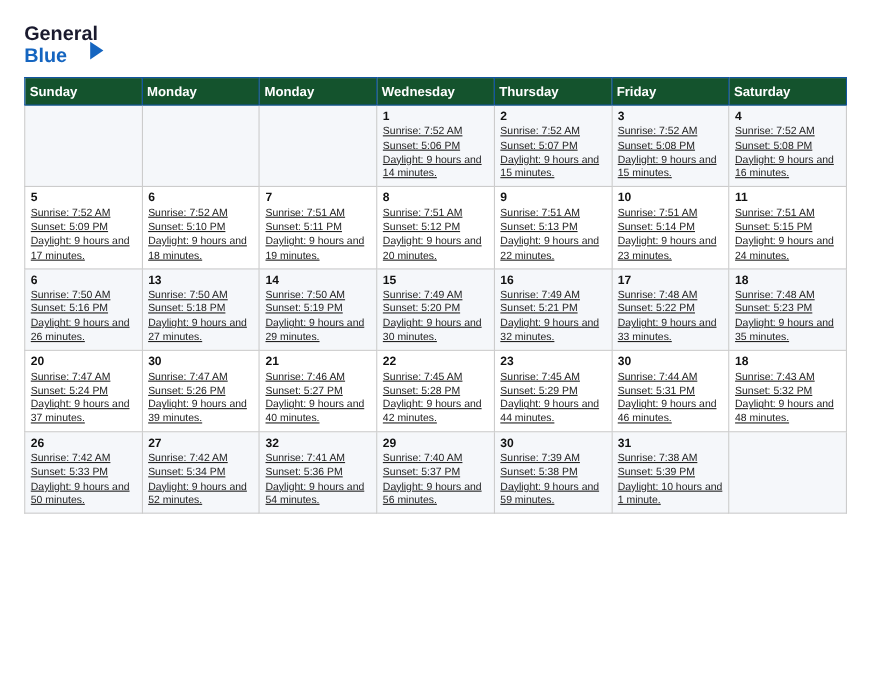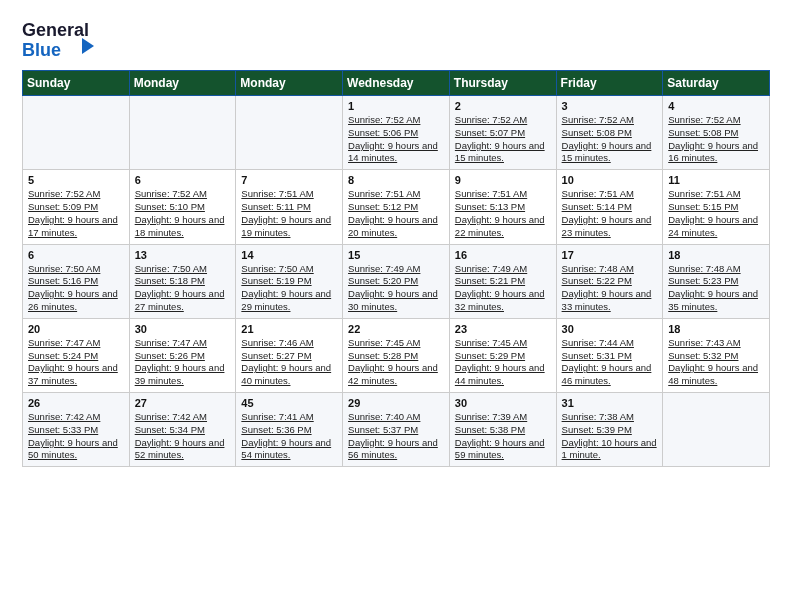--- a/index.html
+++ b/index.html
@@ -233,21 +233,21 @@
         <tr>
           <td>
             <span class="day-num">26</span>
             <div class="day-info">Sunrise: 7:42 AM<br>Sunset: 5:33 PM<br>Daylight: 9 hours and 50 minutes.</div>
           </td>
           <td>
             <span class="day-num">27</span>
             <div class="day-info">Sunrise: 7:42 AM<br>Sunset: 5:34 PM<br>Daylight: 9 hours and 52 minutes.</div>
           </td>
           <td>
-            <span class="day-num">45</span>
+            <span class="day-num">32</span>
             <div class="day-info">Sunrise: 7:41 AM<br>Sunset: 5:36 PM<br>Daylight: 9 hours and 54 minutes.</div>
           </td>
           <td>
             <span class="day-num">29</span>
             <div class="day-info">Sunrise: 7:40 AM<br>Sunset: 5:37 PM<br>Daylight: 9 hours and 56 minutes.</div>
           </td>
           <td>
             <span class="day-num">30</span>
             <div class="day-info">Sunrise: 7:39 AM<br>Sunset: 5:38 PM<br>Daylight: 9 hours and 59 minutes.</div>
           </td>

